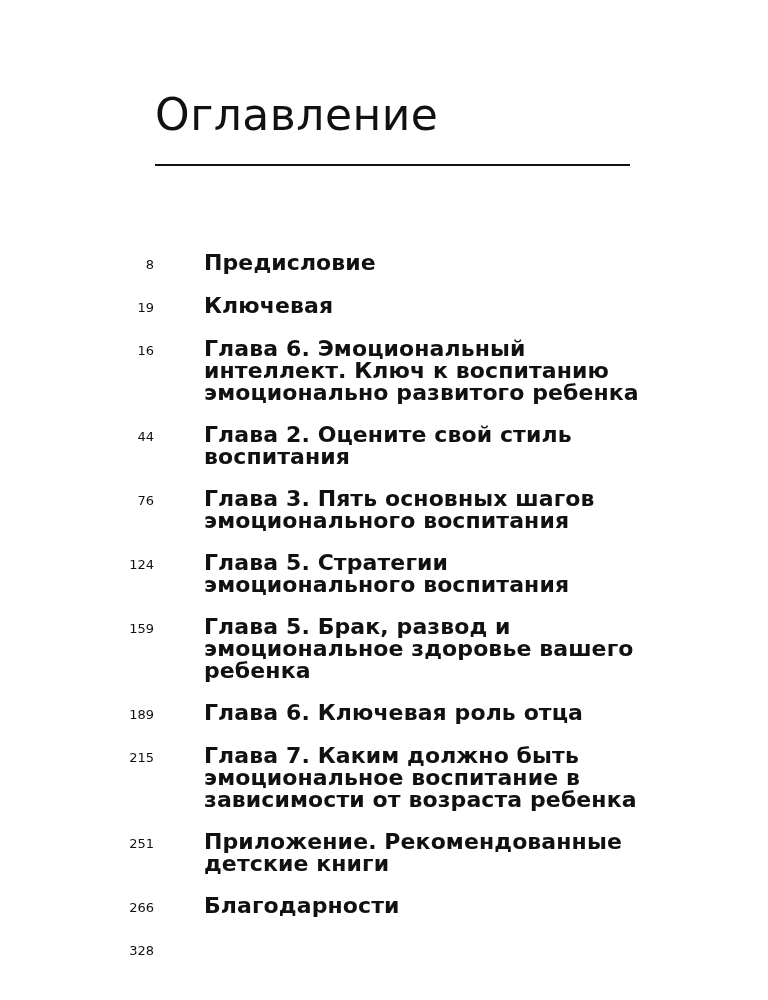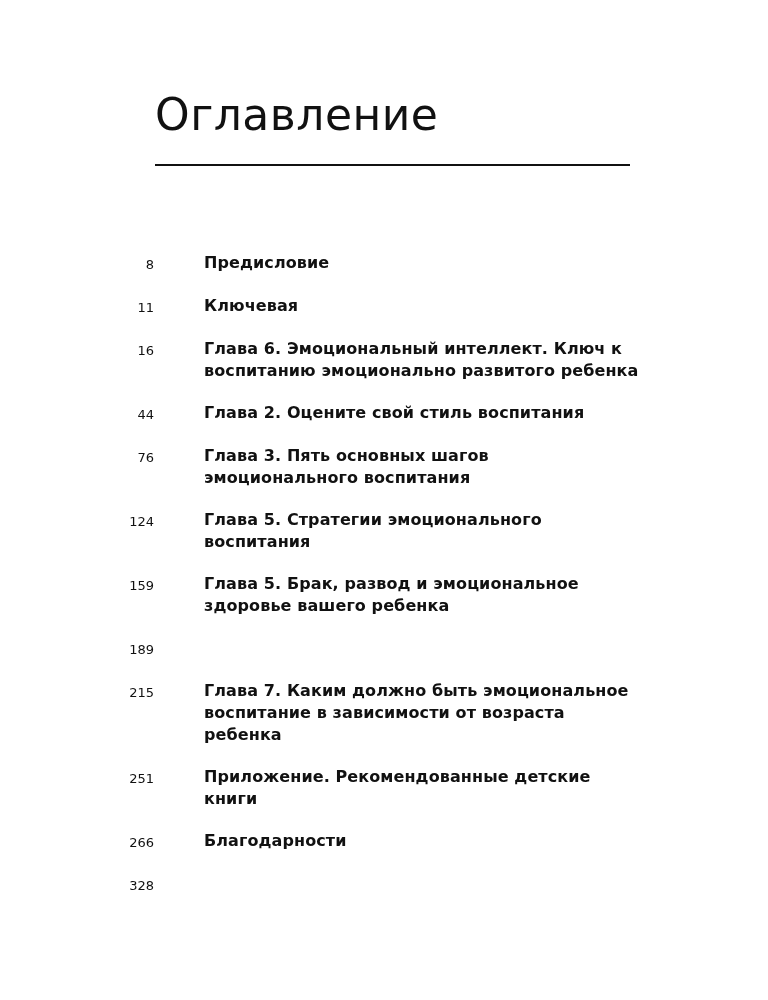--- a/index.html
+++ b/index.html
@@ -60,21 +60,21 @@
     line-height: 21px;
     padding-top: 2px;
     color: #111111;
     font-weight: 400;
     padding-right: 0;
     box-sizing: border-box;
   }
   .toc-label {
     flex: 1 1 auto;
     padding-left: 50px;
-    font-size: 16px;
+    font-size: 22px;
     line-height: 22px;
     font-weight: 700;
     color: #111111;
     letter-spacing: 0.1px;
   }
 </style>
 </head>
 <body>
 
 <div class="page">
@@ -85,21 +85,21 @@
   </div>
 
   <div class="toc-list">
 
     <div class="toc-row">
       <div class="toc-page">8</div>
       <div class="toc-label">Предисловие</div>
     </div>
 
     <div class="toc-row">
-      <div class="toc-page">11</div>
+      <div class="toc-page">19</div>
       <div class="toc-label">Ключевая</div>
     </div>
 
     <div class="toc-row">
       <div class="toc-page">16</div>
       <div class="toc-label">Глава 6. Эмоциональный интеллект. Ключ к воспитанию эмоционально развитого ребенка</div>
     </div>
 
     <div class="toc-row">
       <div class="toc-page">44</div>
@@ -116,20 +116,21 @@
       <div class="toc-label">Глава 5. Стратегии эмоционального воспитания</div>
     </div>
 
     <div class="toc-row">
       <div class="toc-page">159</div>
       <div class="toc-label">Глава 5. Брак, развод и эмоциональное здоровье вашего ребенка</div>
     </div>
 
     <div class="toc-row">
       <div class="toc-page">189</div>
+      <div class="toc-label">Глава 6. Ключевая роль отца</div>
     </div>
 
     <div class="toc-row">
       <div class="toc-page">215</div>
       <div class="toc-label">Глава 7. Каким должно быть эмоциональное воспитание в зависимости от возраста ребенка</div>
     </div>
 
     <div class="toc-row">
       <div class="toc-page">251</div>
       <div class="toc-label">Приложение. Рекомендованные детские книги</div>

